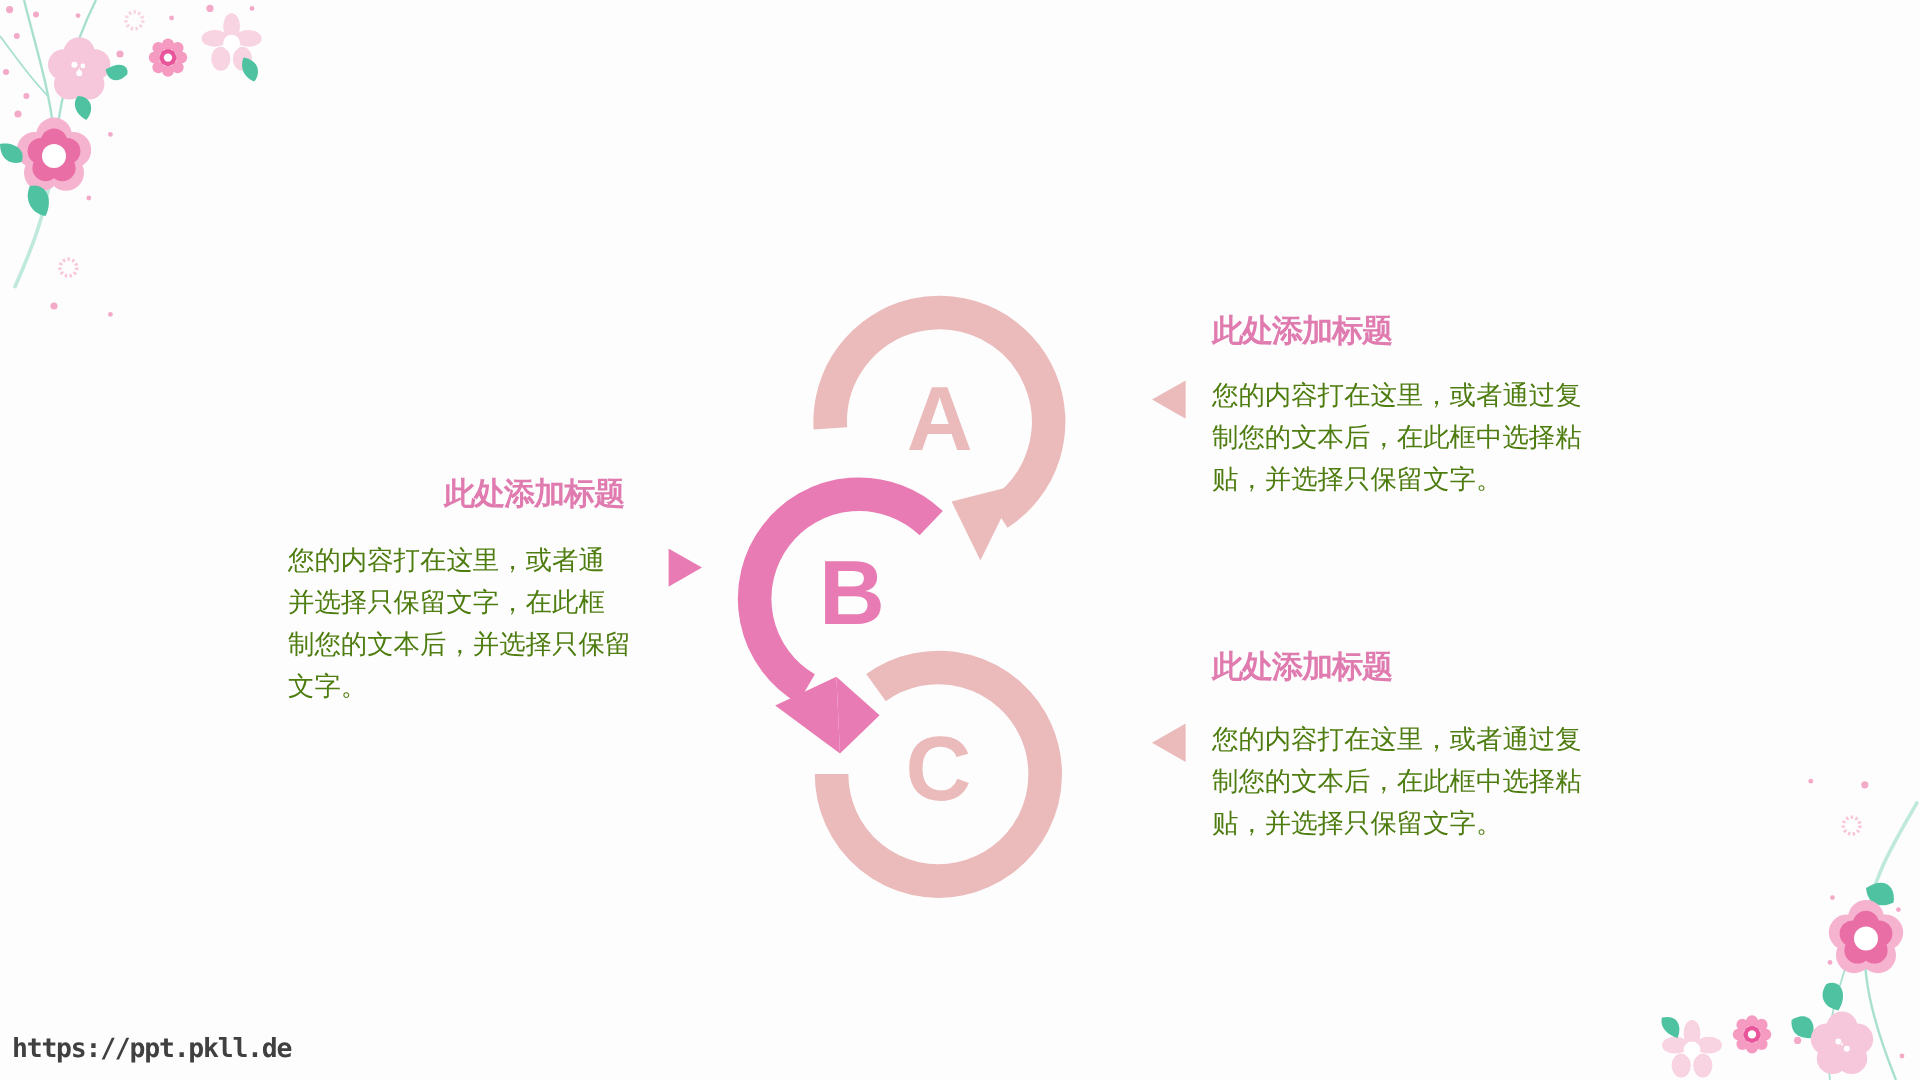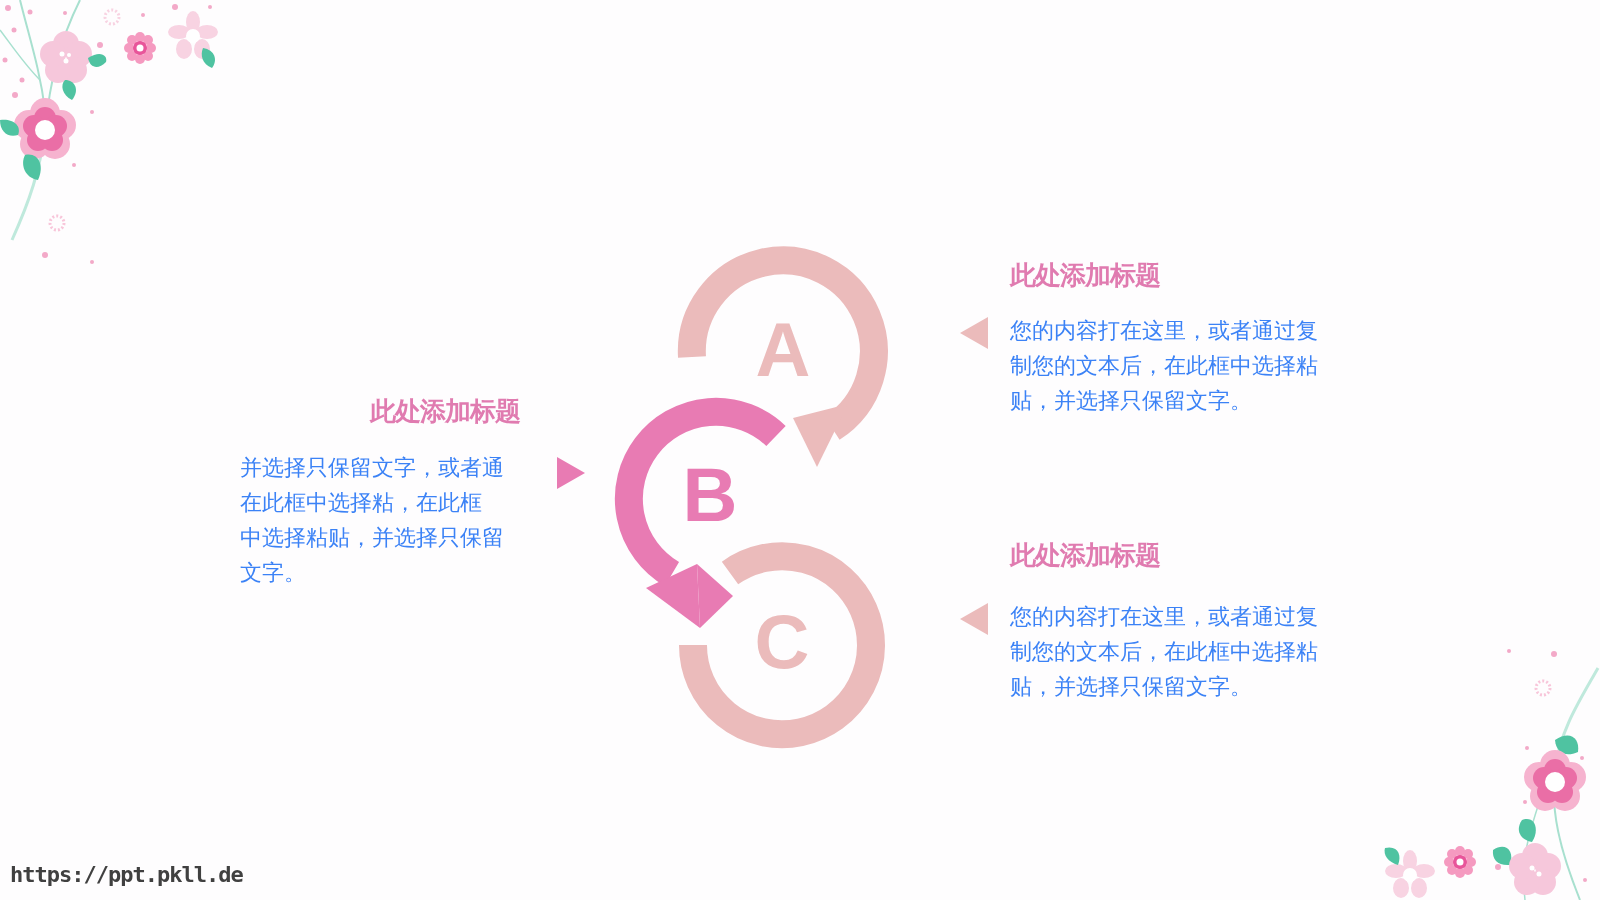--- a/index.html
+++ b/index.html
@@ -7,21 +7,21 @@
       width:1600px; height:900px; position:relative; overflow:hidden;
       background:#fefdfe;
       font-family: "DejaVu Sans", "Liberation Sans", sans-serif;
     }
     .abs { position:absolute; }
     .title {
       font-weight:bold; font-size:26px; color:#e07bb0; letter-spacing:-1px;
       white-space:nowrap;
     }
     .body-text {
-      font-size:22px; color:#3b82f6; line-height:35px;
+      font-size:22px; color:#4d7c0f; line-height:35px;
     }
     svg { position:absolute; left:0; top:0; }
     .watermark {
       font-family: "DejaVu Sans Mono", "Liberation Mono", monospace;
       font-size:22px; color:#404040; font-weight:bold; letter-spacing:-1px;
     }
   </style>
 </head>
 <body>
 
@@ -218,23 +218,23 @@
   <div>您的内容打在这里，或者通过复</div>
   <div>制您的文本后，在此框中选择粘</div>
   <div>贴，并选择只保留文字。</div>
 </div>
 
 <div class="abs title" style="left:360px;top:394px;width:160px;text-align:right;">此处添加标题</div>
 <svg width="30" height="34" class="abs" style="left:557px;top:457px;">
   <polygon points="0,0 0,32 28,16" fill="#e87bb3"></polygon>
 </svg>
 <div class="abs body-text" style="left:240px;top:450px;width:300px;">
-  <div>并选择只保留文字，或者通</div>
-  <div>在此框中选择粘，在此框</div>
-  <div>中选择粘贴，并选择只保留</div>
+  <div>您的内容打在这里，或者通</div>
+  <div>并选择只保留文字，在此框</div>
+  <div>制您的文本后，并选择只保留</div>
   <div>文字。</div>
 </div>
 
 <div class="abs title" style="left:1010px;top:538px;">此处添加标题</div>
 <svg width="30" height="34" class="abs" style="left:960px;top:603px;">
   <polygon points="28,0 28,32 0,16" fill="#ebbbbb"></polygon>
 </svg>
 <div class="abs body-text" style="left:1010px;top:599px;width:360px;">
   <div>您的内容打在这里，或者通过复</div>
   <div>制您的文本后，在此框中选择粘</div>

